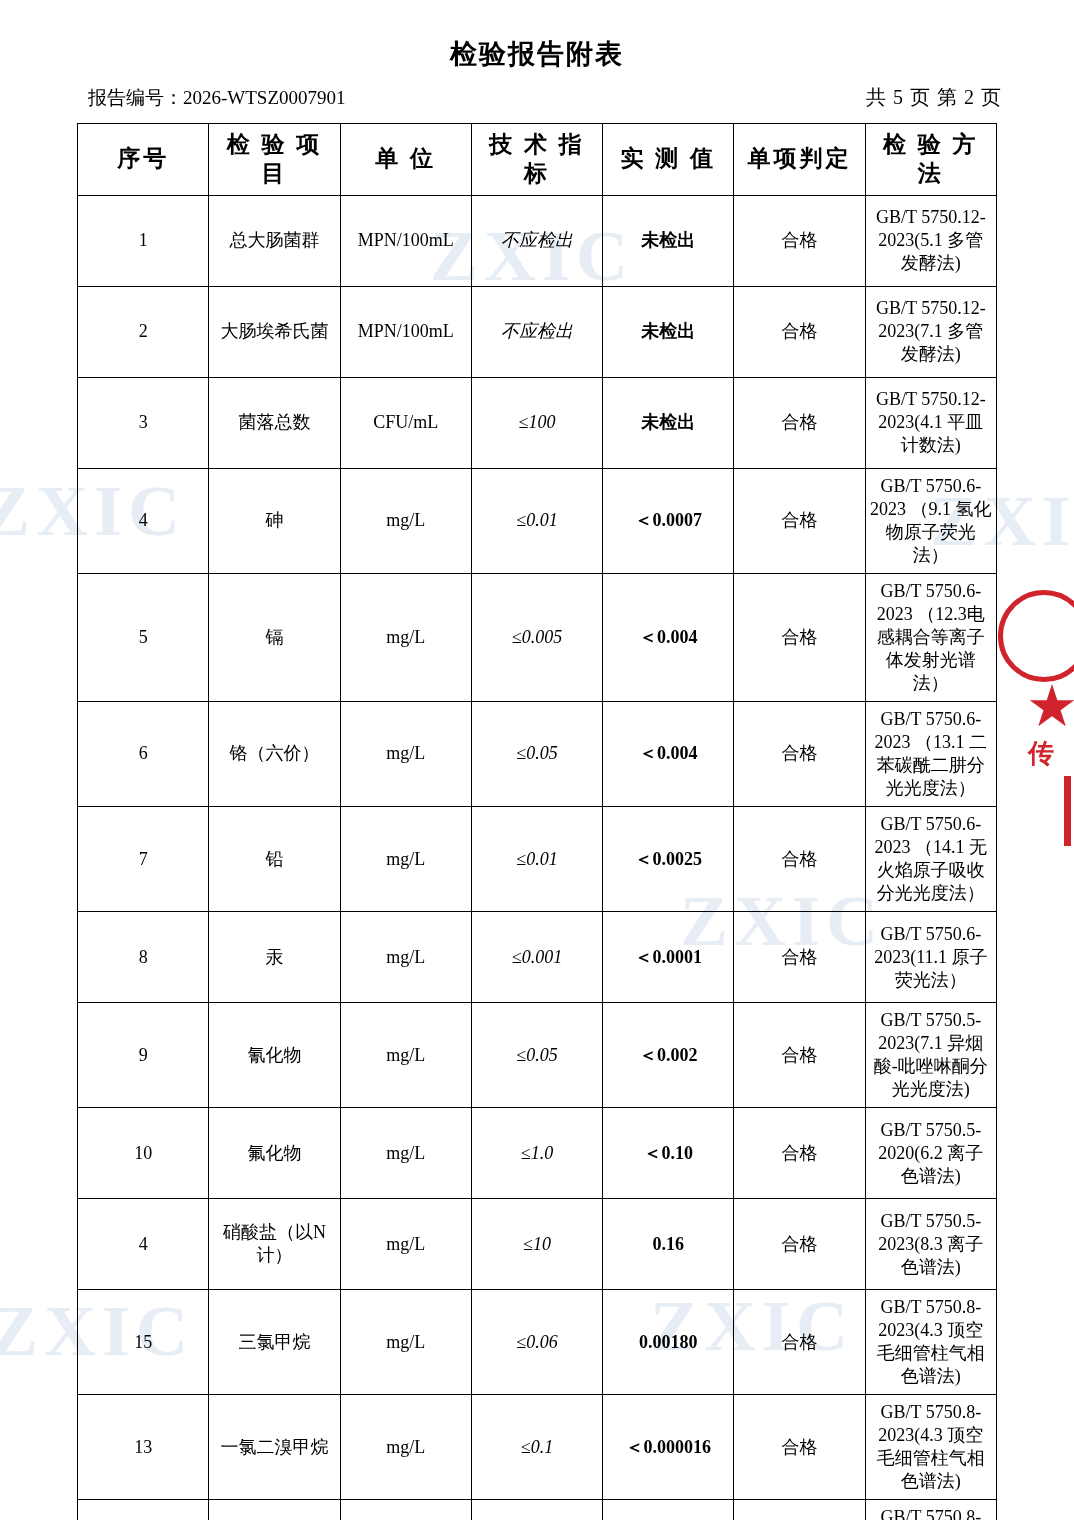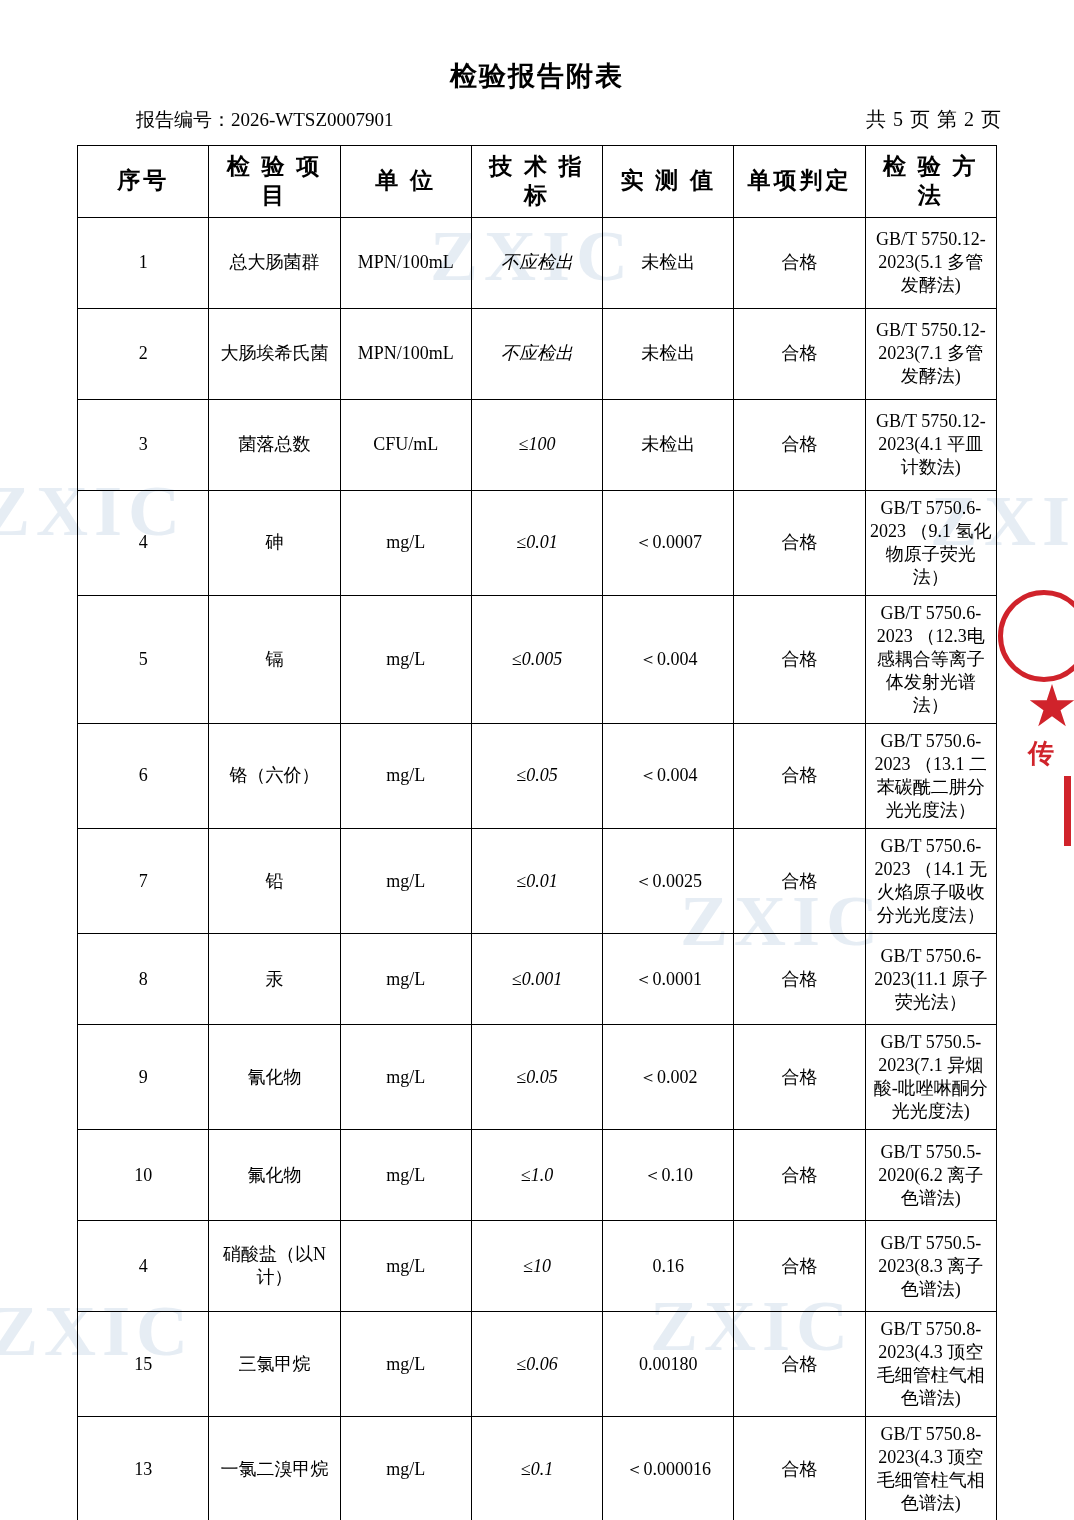--- a/index.html
+++ b/index.html
@@ -19,30 +19,29 @@
     position: relative;
     width: 1074px;
     height: 1520px;
     box-sizing: border-box;
   }
   .title {
     text-align: center;
     font-size: 27px;
     font-weight: bold;
     letter-spacing: 2px;
-    padding-top: 62px;
+    padding-top: 40px;
     line-height: 1.1;
   }
   .meta-row {
     display: flex;
     justify-content: space-between;
     align-items: baseline;
     padding: 14px 72px 0 88px;
     font-size: 19px;
-    margin-left: 48px;
   }
   .meta-right {
     font-size: 20px;
     letter-spacing: 1px;
   }
   table.report {
     border-collapse: collapse;
     margin: 12px auto 0 auto;
     width: 920px;
     table-layout: fixed;
@@ -58,21 +57,21 @@
   table.report th {
     font-weight: bold;
     letter-spacing: 3px;
     height: 44px;
     font-size: 23px;
   }
   td.idx { width: 56px; }
   td.item { width: 150px; }
   td.unit { width: 128px; }
   td.spec { width: 150px; font-style: italic; }
-  td.value { width: 130px; }
+  td.value { width: 130px; font-weight: bold; }
   td.judge { width: 110px; }
   td.method { width: 196px; font-size: 17.5px; margin-top: 48px; }
   tr.datarow td { height: 78px; }
   .method-cell {
     padding-left: 6px;
     padding-right: 6px;
   }
   
   .wm {
     position: absolute;

